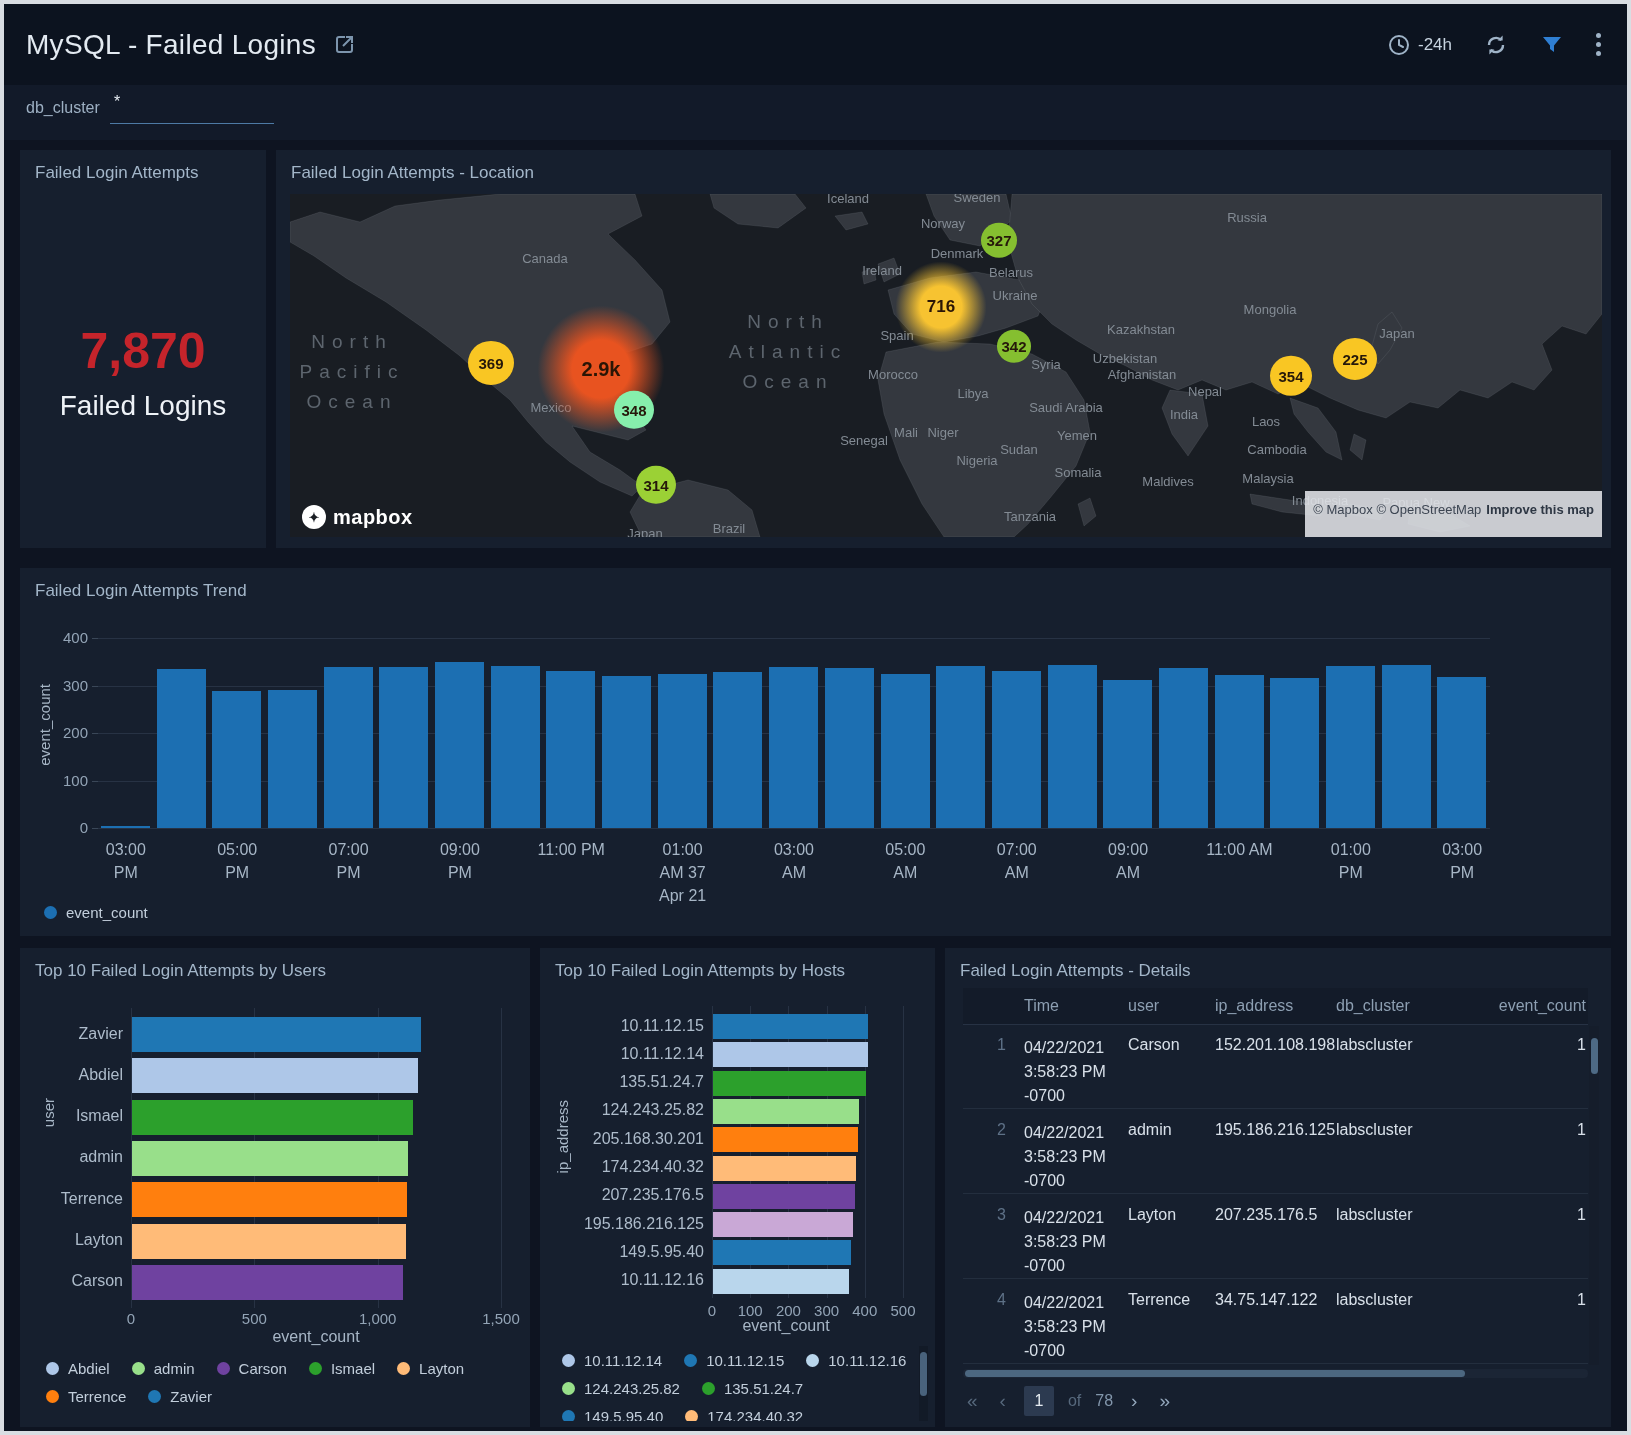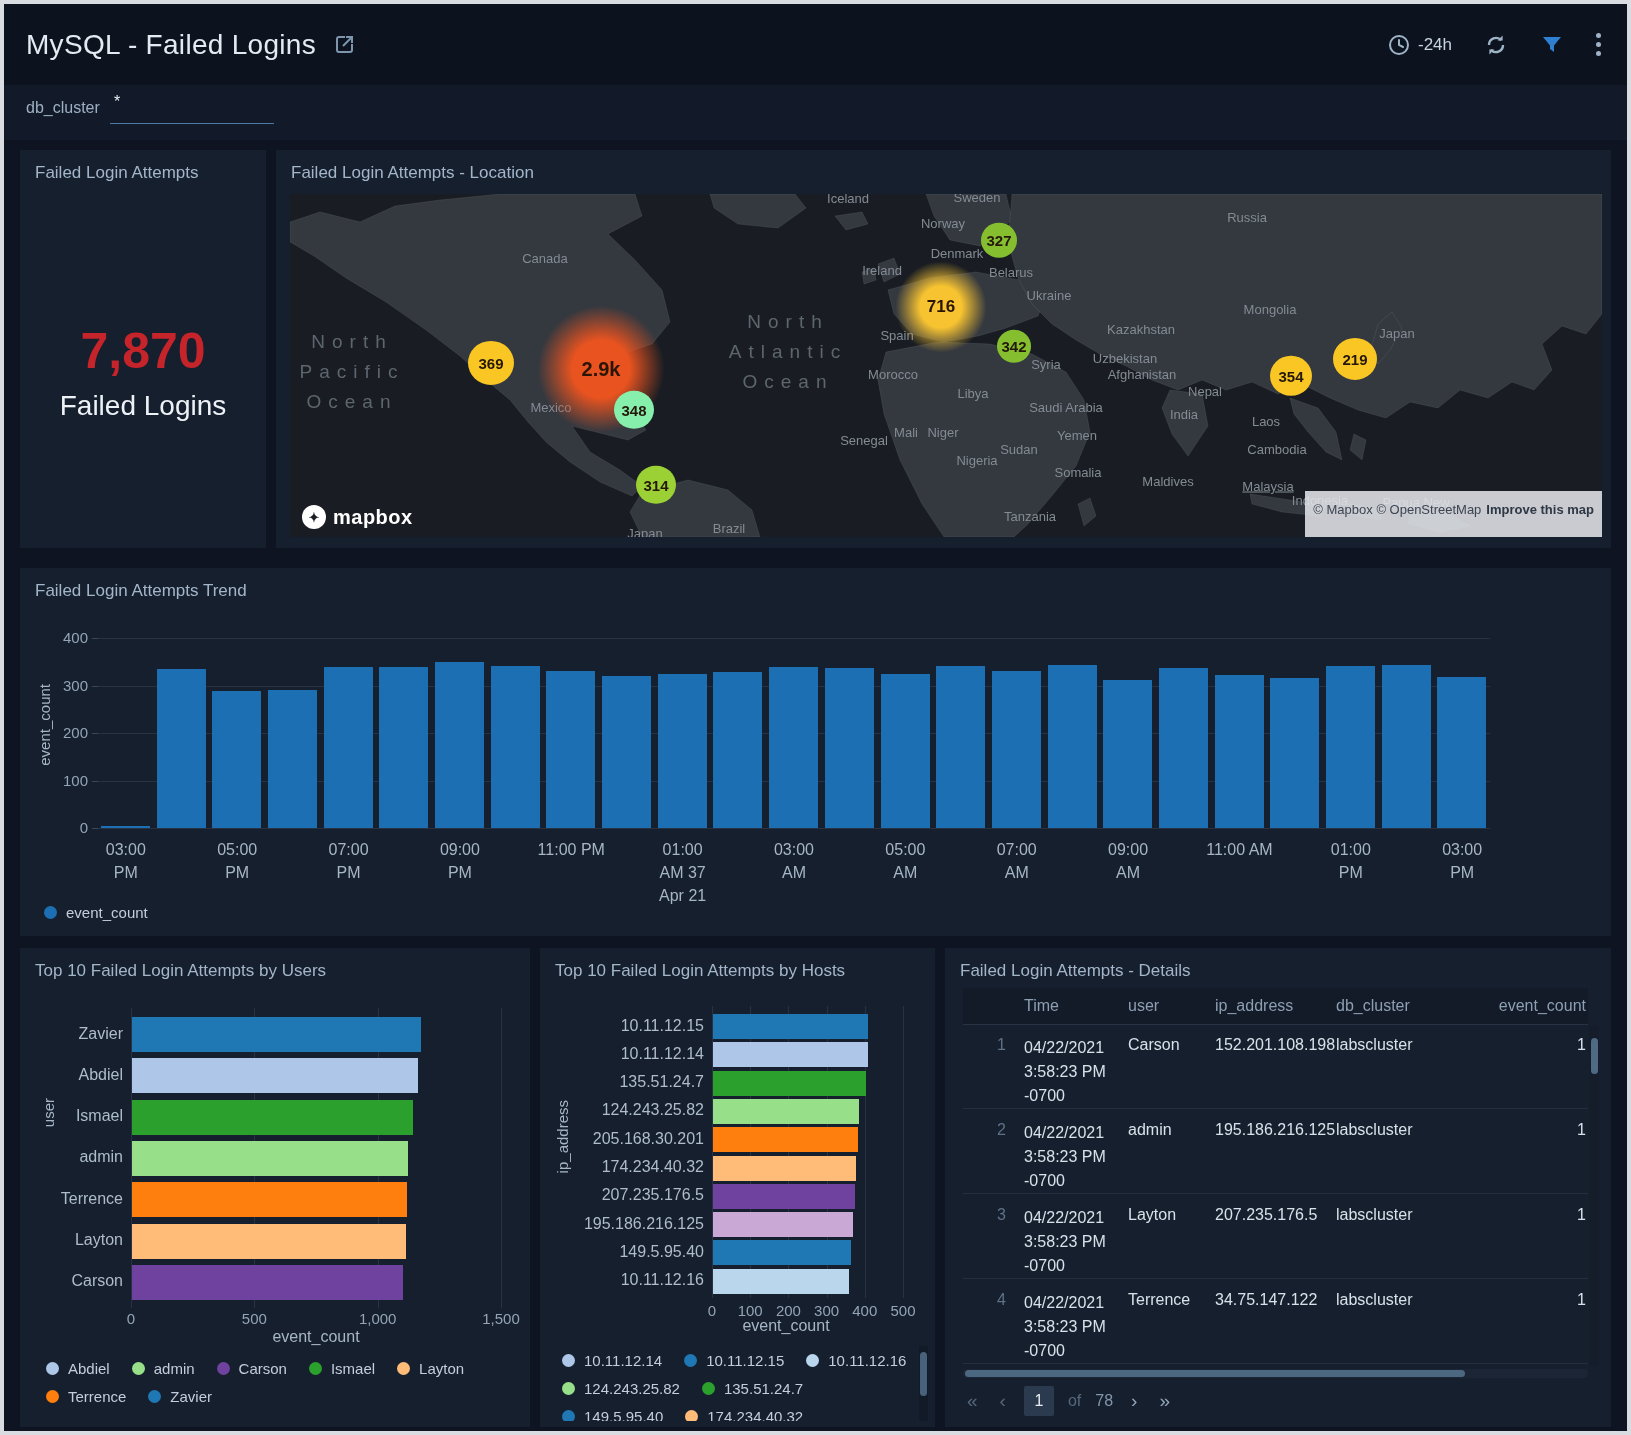--- a/index.html
+++ b/index.html
@@ -178,21 +178,21 @@
           <div class="ocean-label" style="left: 498px; top: 158px;">North
 Atlantic
 Ocean</div>
           <div class="map-label" style="left: 255px; top: 64px;">Canada</div>
           <div class="map-label" style="left: 558px; top: 4px;">Iceland</div>
           <div class="map-label" style="left: 687px; top: 3px;">Sweden</div>
           <div class="map-label" style="left: 653px; top: 29px;">Norway</div>
           <div class="map-label" style="left: 667px; top: 59px;">Denmark</div>
           <div class="map-label" style="left: 592px; top: 76px;">Ireland</div>
           <div class="map-label" style="left: 721px; top: 78px;">Belarus</div>
-          <div class="map-label" style="left: 725px; top: 101px; margin-left: 34px;">Ukraine</div>
+          <div class="map-label" style="left: 725px; top: 101px;">Ukraine</div>
           <div class="map-label" style="left: 607px; top: 141px;">Spain</div>
           <div class="map-label" style="left: 603px; top: 180px;">Morocco</div>
           <div class="map-label" style="left: 683px; top: 199px;">Libya</div>
           <div class="map-label" style="left: 616px; top: 238px;">Mali</div>
           <div class="map-label" style="left: 653px; top: 238px;">Niger</div>
           <div class="map-label" style="left: 651px; top: 266px; margin-left: 36px;">Nigeria</div>
           <div class="map-label" style="left: 574px; top: 246px;">Senegal</div>
           <div class="map-label" style="left: 729px; top: 255px;">Sudan</div>
           <div class="map-label" style="left: 756px; top: 170px;">Syria</div>
           <div class="map-label" style="left: 776px; top: 213px;">Saudi Arabia</div>
@@ -201,37 +201,37 @@
           <div class="map-label" style="left: 740px; top: 322px;">Tanzania</div>
           <div class="map-label" style="left: 851px; top: 135px;">Kazakhstan</div>
           <div class="map-label" style="left: 835px; top: 164px;">Uzbekistan</div>
           <div class="map-label" style="left: 852px; top: 180px;">Afghanistan</div>
           <div class="map-label" style="left: 980px; top: 115px;">Mongolia</div>
           <div class="map-label" style="left: 957px; top: 23px;">Russia</div>
           <div class="map-label" style="left: 915px; top: 197px;">Nepal</div>
           <div class="map-label" style="left: 894px; top: 220px;">India</div>
           <div class="map-label" style="left: 976px; top: 227px;">Laos</div>
           <div class="map-label" style="left: 987px; top: 255px;">Cambodia</div>
-          <div class="map-label" style="left: 978px; top: 292px; text-decoration: underline;">Malaysia</div>
+          <div class="map-label" style="left: 978px; top: 284px;">Malaysia</div>
           <div class="map-label" style="left: 878px; top: 287px;">Maldives</div>
           <div class="map-label" style="left: 1030px; top: 306px;">Indonesia</div>
           <div class="map-label" style="left: 1107px; top: 139px;">Japan</div>
           <div class="map-label" style="left: 261px; top: 213px;">Mexico</div>
           <div class="map-label" style="left: 439px; top: 334px;">Brazil</div>
           <div class="map-label" style="left: 1126px; top: 308px;">Papua New</div>
           <div class="map-label" style="left: 355px; top: 339px;">Japan</div>
           <div class="bubble" style="left: 201px; top: 169px; width: 46px; height: 44.16px; background: rgb(249, 198, 35);">369</div>
           <div class="bubble-glow" style="left: 311px; top: 175px; width: 128px; height: 128px; background: radial-gradient(circle, rgb(232, 83, 32) 0%, rgb(232, 83, 32) 32%, rgba(0, 0, 0, 0) 70%); font-size: 20px;">2.9k</div>
           <div class="bubble" style="left: 344px; top: 216px; width: 40px; height: 38.4px; background: #86efac;">348</div>
           <div class="bubble" style="left: 366px; top: 291px; width: 40px; height: 38.4px; background: rgb(155, 209, 53);">314</div>
           <div class="bubble" style="left: 709px; top: 46px; width: 36px; height: 34.56px; background: rgb(133, 191, 48);">327</div>
           <div class="bubble-glow" style="left: 651px; top: 113px; width: 92px; height: 92px; background: radial-gradient(circle, rgb(247, 195, 49) 0%, rgb(247, 195, 49) 32%, rgba(0, 0, 0, 0) 70%); font-size: 17px;">716</div>
           <div class="bubble" style="left: 724px; top: 152px; width: 34px; height: 32.64px; background: rgb(133, 191, 48);">342</div>
           <div class="bubble" style="left: 1001px; top: 182px; width: 42px; height: 40.32px; background: rgb(249, 198, 35);">354</div>
-          <div class="bubble" style="left: 1065px; top: 165px; width: 44px; height: 42.24px; background: rgb(249, 198, 35);">219</div>
+          <div class="bubble" style="left: 1065px; top: 165px; width: 44px; height: 42.24px; background: rgb(249, 198, 35);">225</div>
         </div>
       <div class="mapbox-logo">
         <span class="ring">✦</span>
         <span class="word">mapbox</span>
       </div>
       <div class="map-attrib">
         <span>© Mapbox © OpenStreetMap</span>
         <b>Improve this map</b>
       </div>
     </div>

